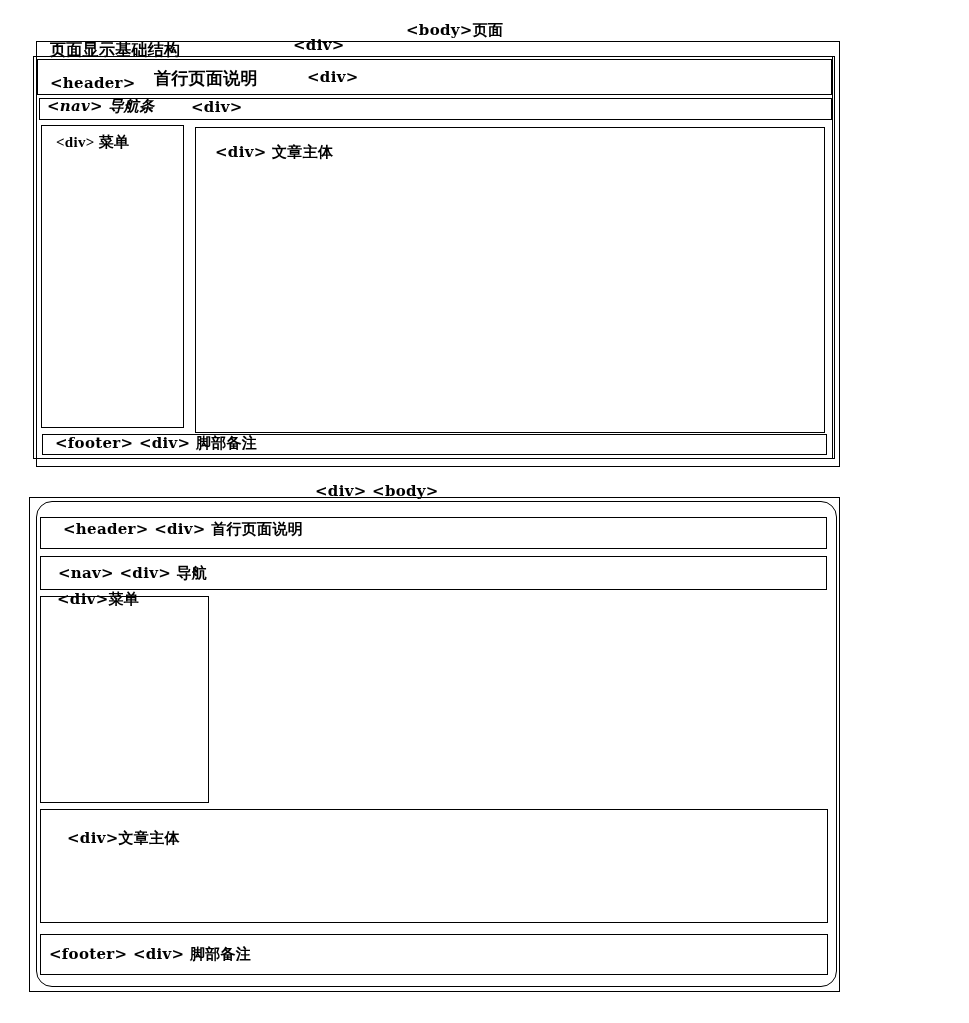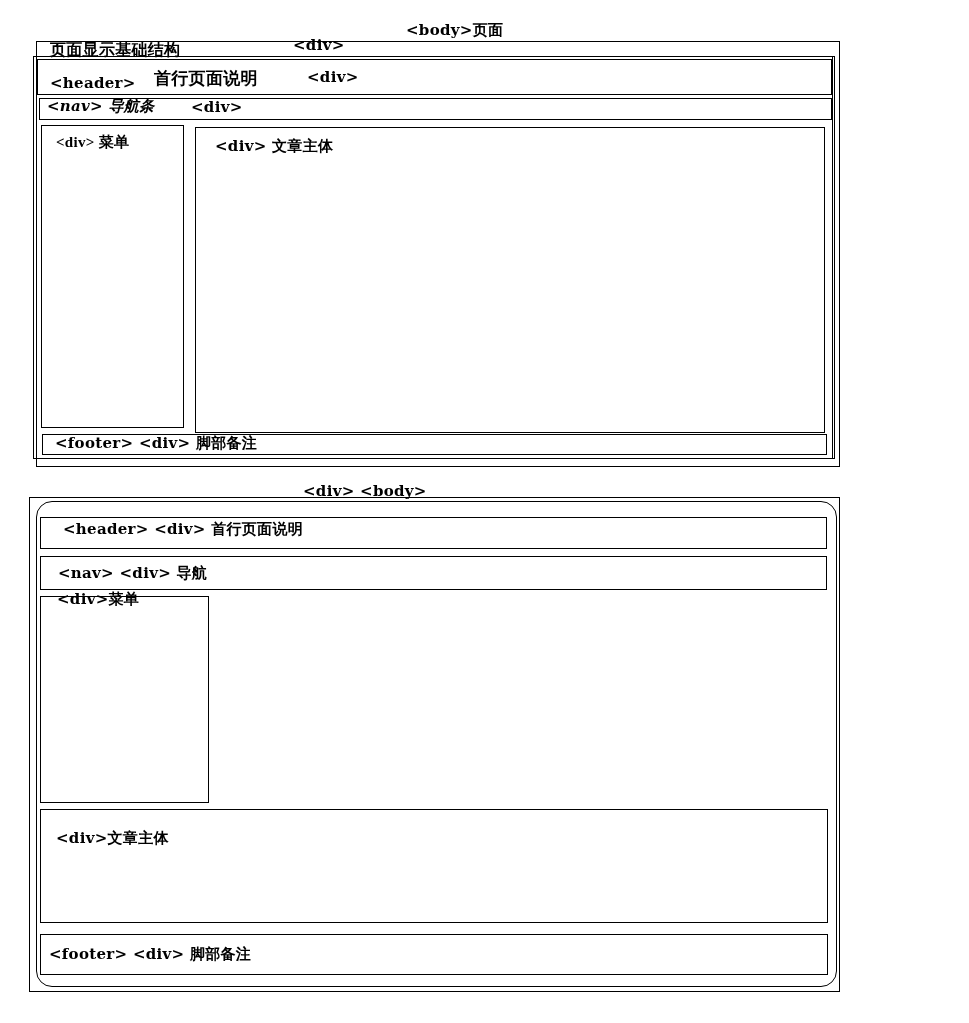--- a/index.html
+++ b/index.html
@@ -35,39 +35,39 @@
   <span class="lbl" style="left:307px;top:70px;">&lt;div&gt;</span>
 
   <div class="box" style="left:39px;top:98px;width:793px;height:22px;"></div>
   <span class="lbl" style="left:47px;top:99px;font-style:italic;">&lt;nav&gt; 导航条</span>
   <span class="lbl" style="left:191px;top:100px;">&lt;div&gt;</span>
 
   <div class="box" style="left:41px;top:125px;width:143px;height:303px;"></div>
   <span class="lbl" style="left:56px;top:135px;font-family:Liberation Serif, serif;">&lt;div&gt; 菜单</span>
 
   <div class="box" style="left:195px;top:127px;width:630px;height:306px;"></div>
-  <span class="lbl" style="left:215px;top:139px;">&lt;div&gt; 文章主体</span>
+  <span class="lbl" style="left:215px;top:145px;">&lt;div&gt; 文章主体</span>
 
   <div class="box" style="left:42px;top:434px;width:785px;height:21px;"></div>
   <span class="lbl" style="left:55px;top:436px;">&lt;footer&gt; &lt;div&gt; 脚部备注</span>
 </div>
 
 <div>
-  <span class="lbl" style="left:303px;top:484px;">&lt;div&gt; &lt;body&gt;</span>
+  <span class="lbl" style="left:315px;top:484px;">&lt;div&gt; &lt;body&gt;</span>
 
   <div class="box" style="left:29px;top:497px;width:811px;height:495px;"></div>
   <div class="box round" style="left:36px;top:501px;width:801px;height:486px;"></div>
 
   <div class="box" style="left:40px;top:517px;width:787px;height:32px;"></div>
   <span class="lbl" style="left:63px;top:522px;">&lt;header&gt; &lt;div&gt; 首行页面说明</span>
 
   <div class="box" style="left:40px;top:556px;width:787px;height:34px;"></div>
   <span class="lbl" style="left:58px;top:566px;text-align:right;">&lt;nav&gt; &lt;div&gt; 导航</span>
 
   <div class="box" style="left:40px;top:596px;width:169px;height:207px;"></div>
   <span class="lbl" style="left:57px;top:592px;">&lt;div&gt;菜单</span>
 
   <div class="box" style="left:40px;top:809px;width:788px;height:114px;"></div>
-  <span class="lbl" style="left:56px;top:831px;">&lt;div&gt;文章主体</span>
+  <span class="lbl" style="left:67px;top:831px;">&lt;div&gt;文章主体</span>
 
   <div class="box" style="left:40px;top:934px;width:788px;height:41px;"></div>
   <span class="lbl" style="left:49px;top:947px;">&lt;footer&gt; &lt;div&gt; 脚部备注</span>
 </div>
 
 </body></html>

